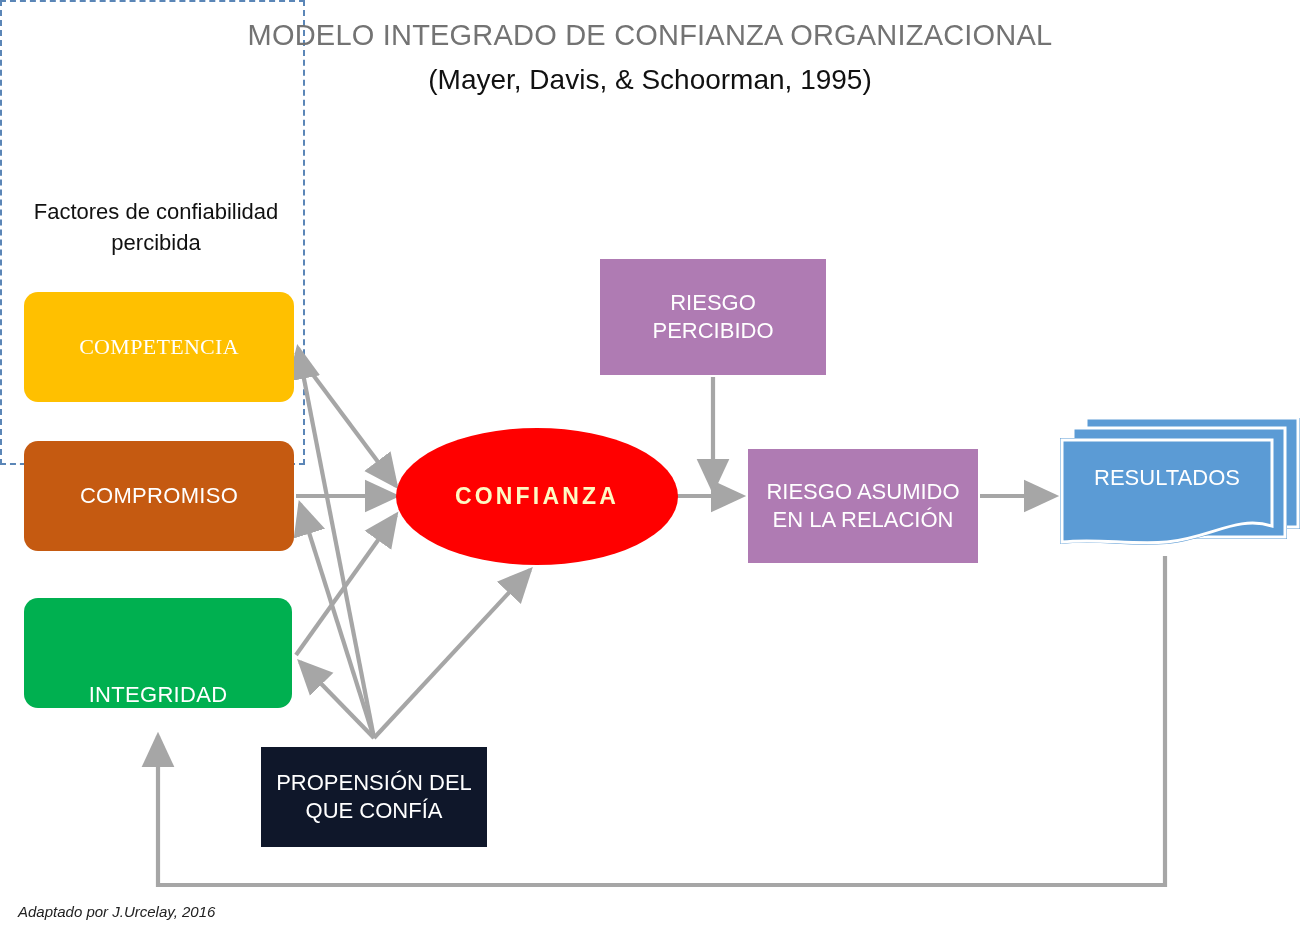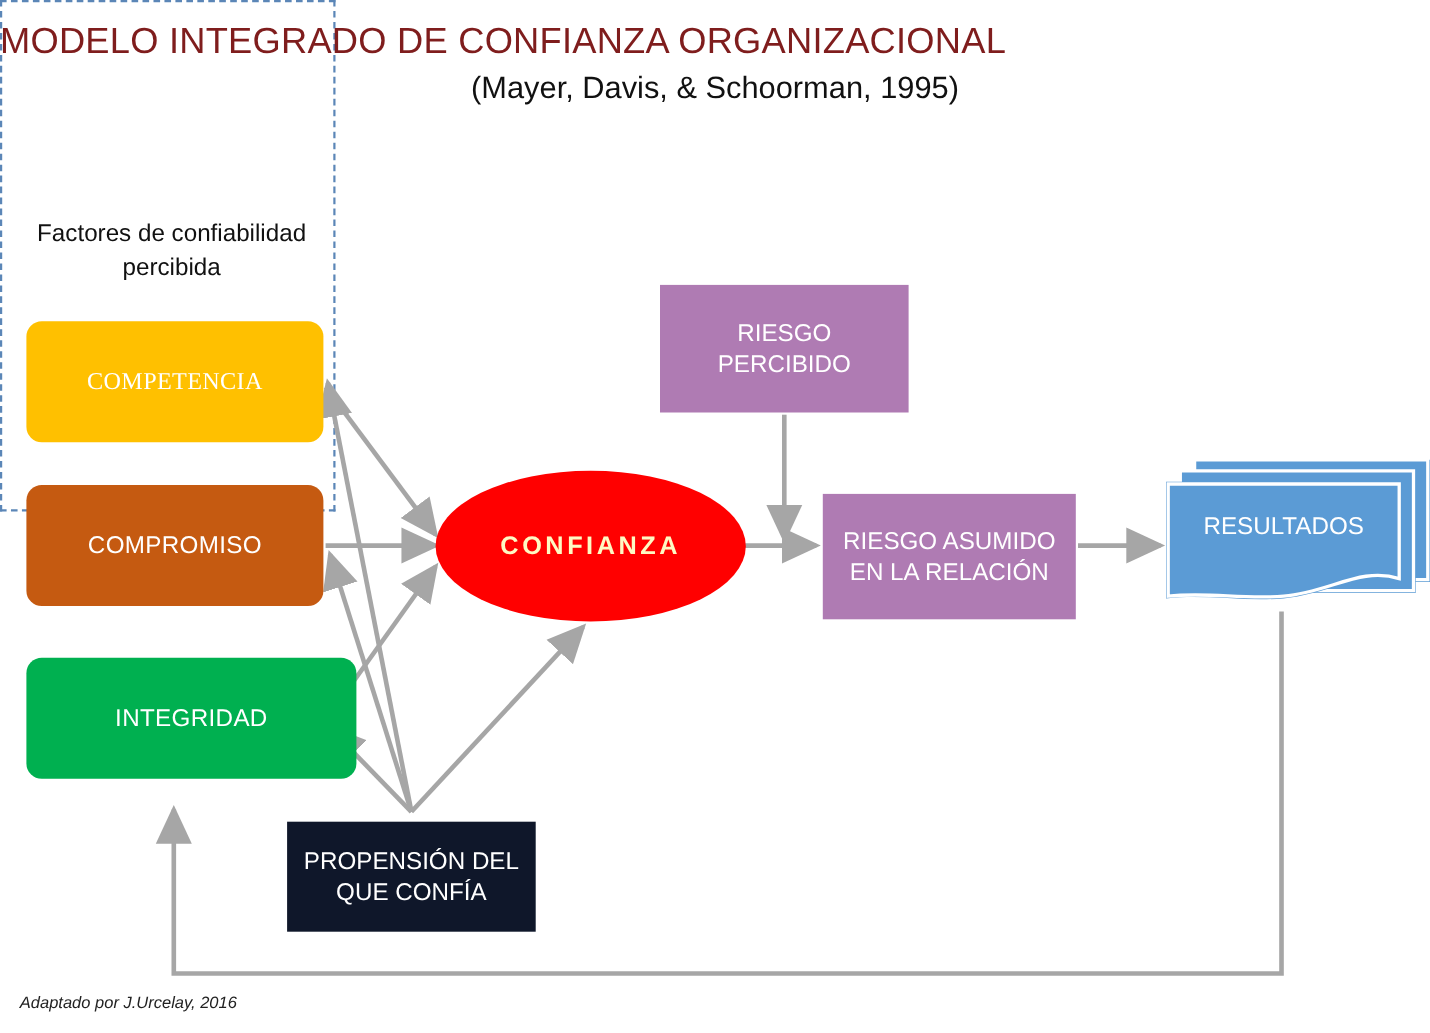--- a/index.html
+++ b/index.html
@@ -2,37 +2,37 @@
 <html><head>
 <meta charset="utf-8">
 <style>
   html,body{margin:0;padding:0;background:#fff;}
   body{width:1300px;height:939px;position:relative;overflow:hidden;
        font-family:"Liberation Sans",sans-serif;color:#000;}
   #stage{position:absolute;left:0;top:0;width:1300px;height:939px;}
 
   .t{position:absolute;}
 
-  #title{left:0;top:18px;width:1300px;font-size:33px;
-         letter-spacing:.2px;line-height:1.18;color:#7f1d1d;}
+  #title{left:0;top:18px;width:1300px;text-align:center;font-size:29px;
+         letter-spacing:.2px;line-height:1.18;color:#737373;}
   #subtitle{left:0;top:63px;width:1300px;text-align:center;font-size:28px;
             line-height:1.2;color:#111;}
 
   #group-label{left:8px;top:196px;width:296px;text-align:center;
                font-size:22px;line-height:1.42;color:#111;}
 
   #dashed-group{left:6px;top:267px;width:305px;height:465px;
                 border:2px dashed #5B86B7;box-sizing:border-box;}
 
   .factor{position:absolute;border-radius:14px;display:flex;
           align-items:center;justify-content:center;color:#fff;
           font-size:22px;letter-spacing:.3px;}
   #factor-competencia{left:24px;top:292px;width:270px;height:110px;font-family:Liberation Serif, serif;}
   #factor-compromiso {left:24px;top:441px;width:270px;height:110px;}
-  #factor-integridad {left:24px;top:598px;width:300px;height:110px;}
+  #factor-integridad {left:24px;top:598px;width:268px;height:110px;align-items:flex-end;}
 
   #confianza{position:absolute;left:396px;top:428px;width:282px;height:137px;
              border-radius:50%;background:#FF0000;display:flex;
              align-items:center;justify-content:center;color:#fef9c3;
              font-size:23px;font-weight:bold;letter-spacing:3.2px;}
 
   .pbox{position:absolute;display:flex;align-items:center;
         justify-content:center;text-align:center;color:#fff;
         font-size:22px;line-height:1.28;}
   #riesgo-percibido{left:600px;top:259px;width:226px;height:116px;}

